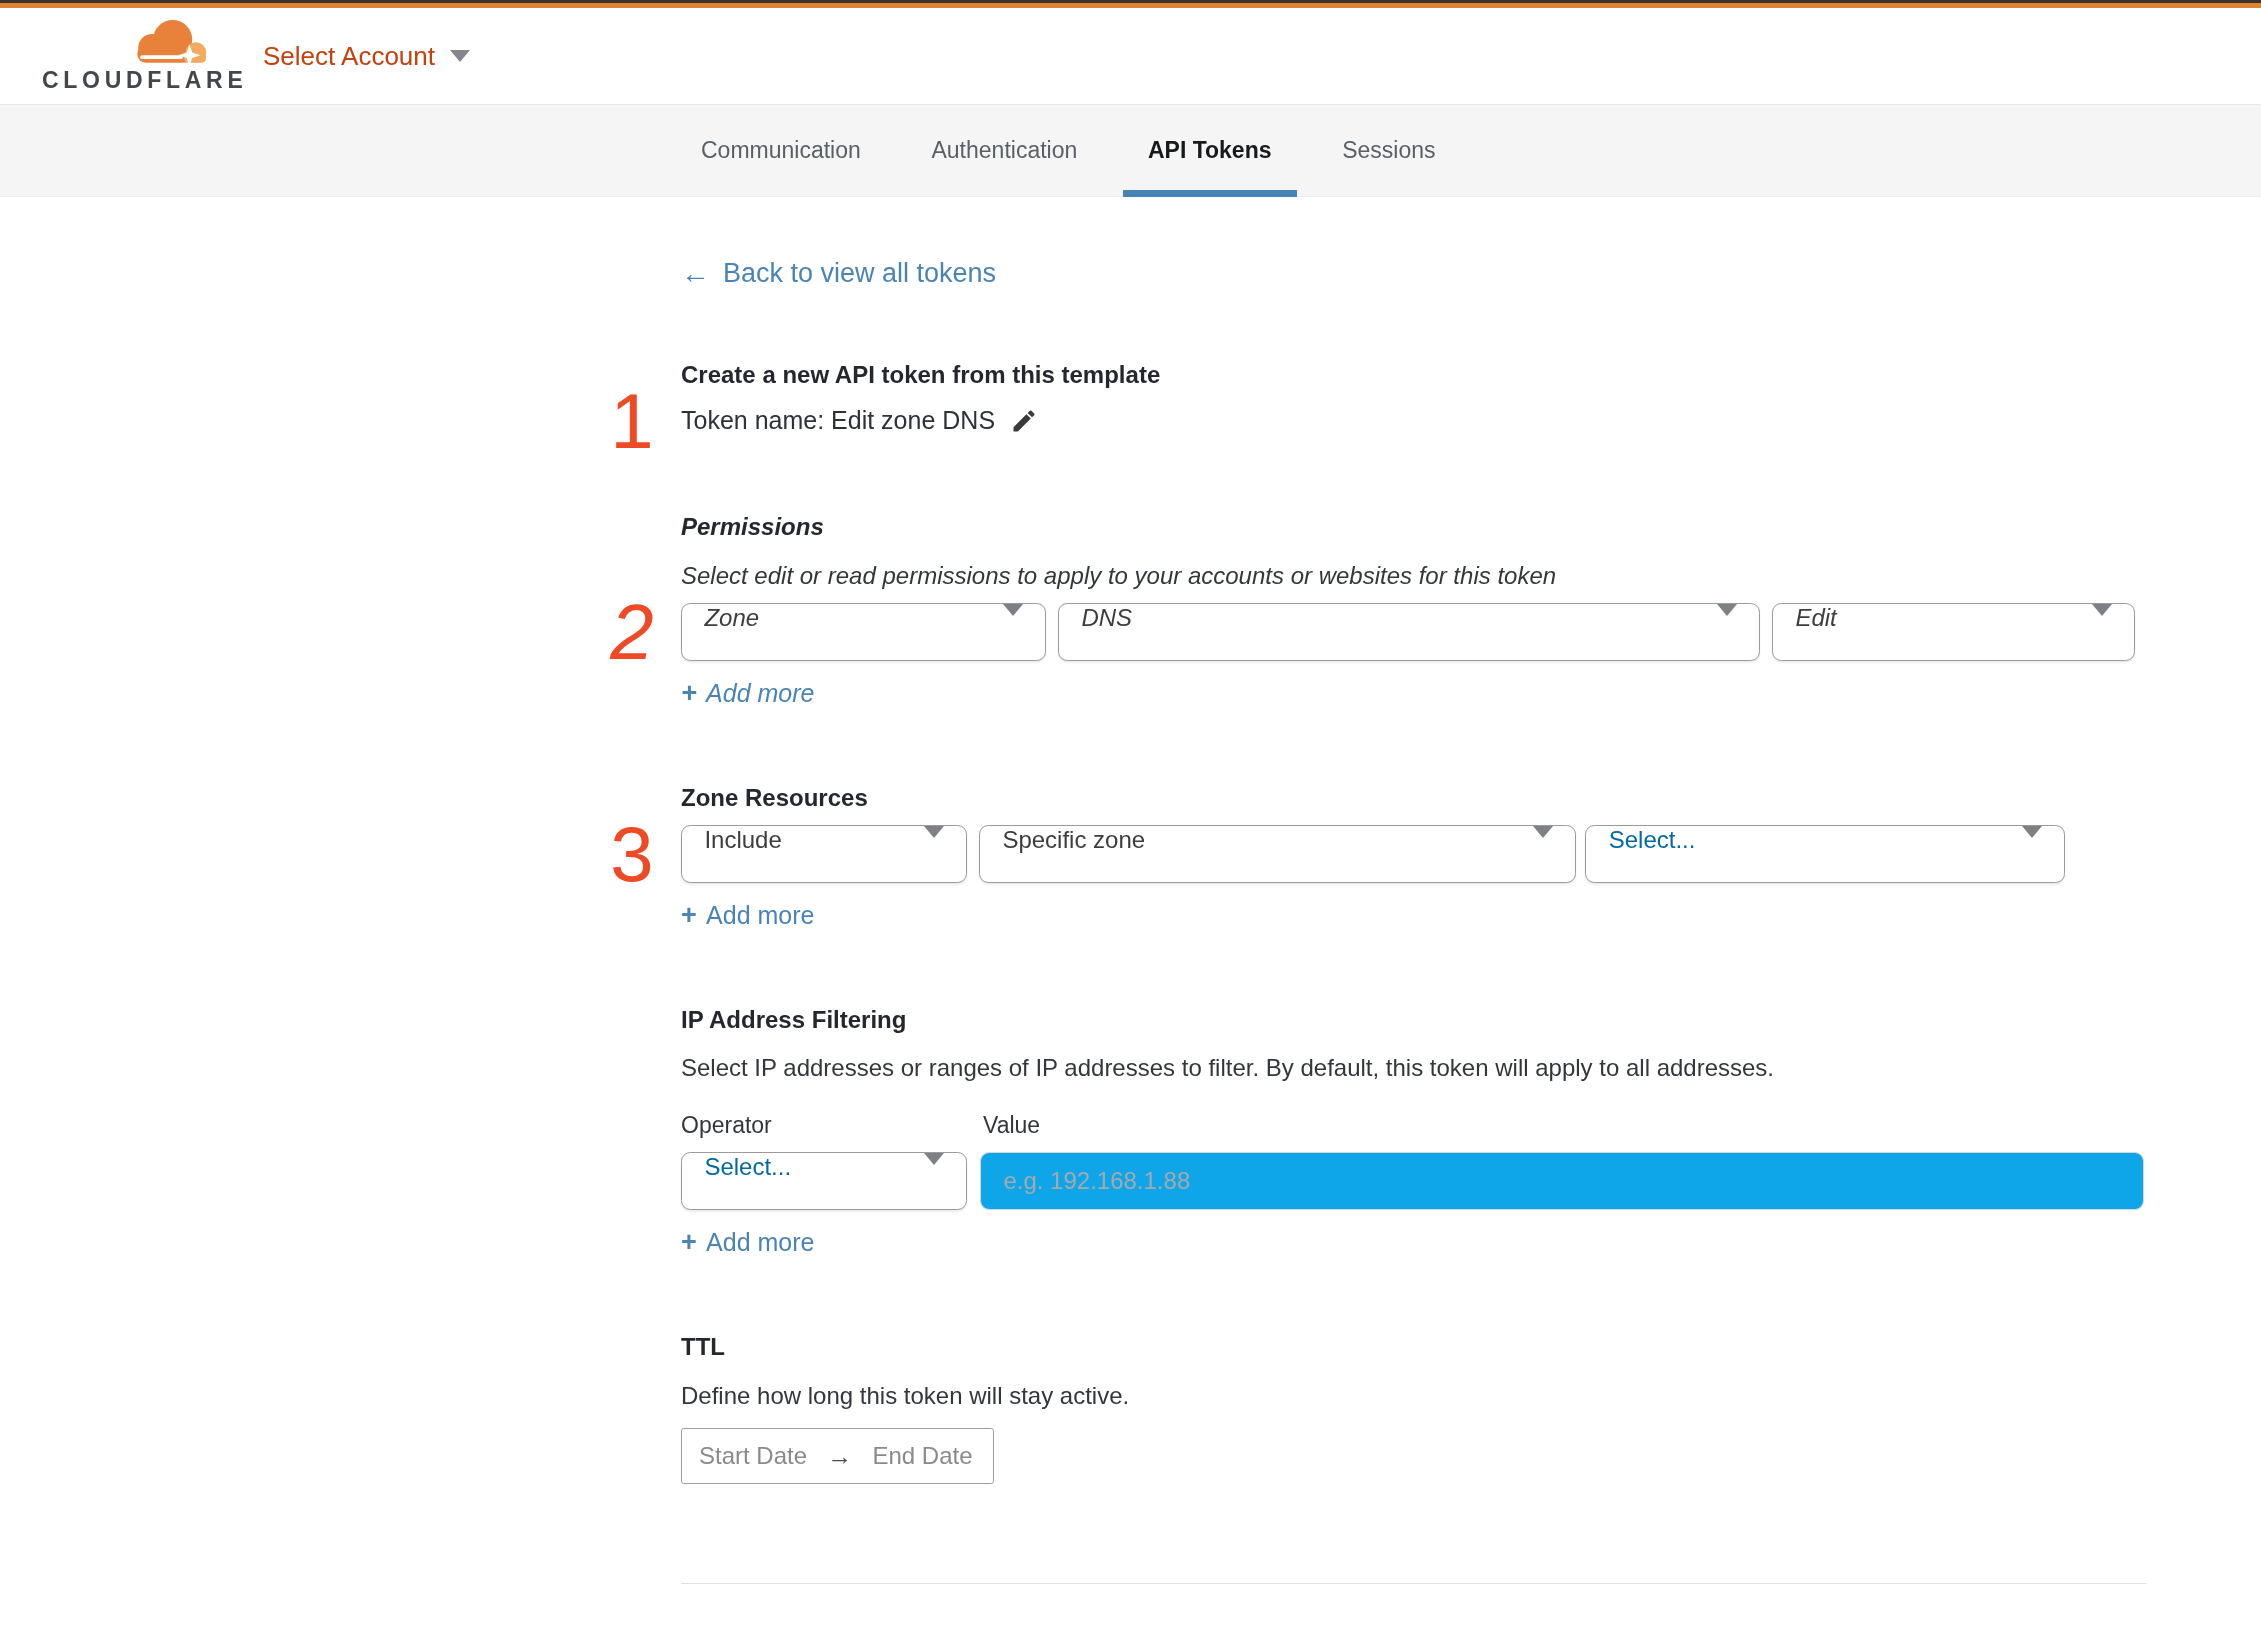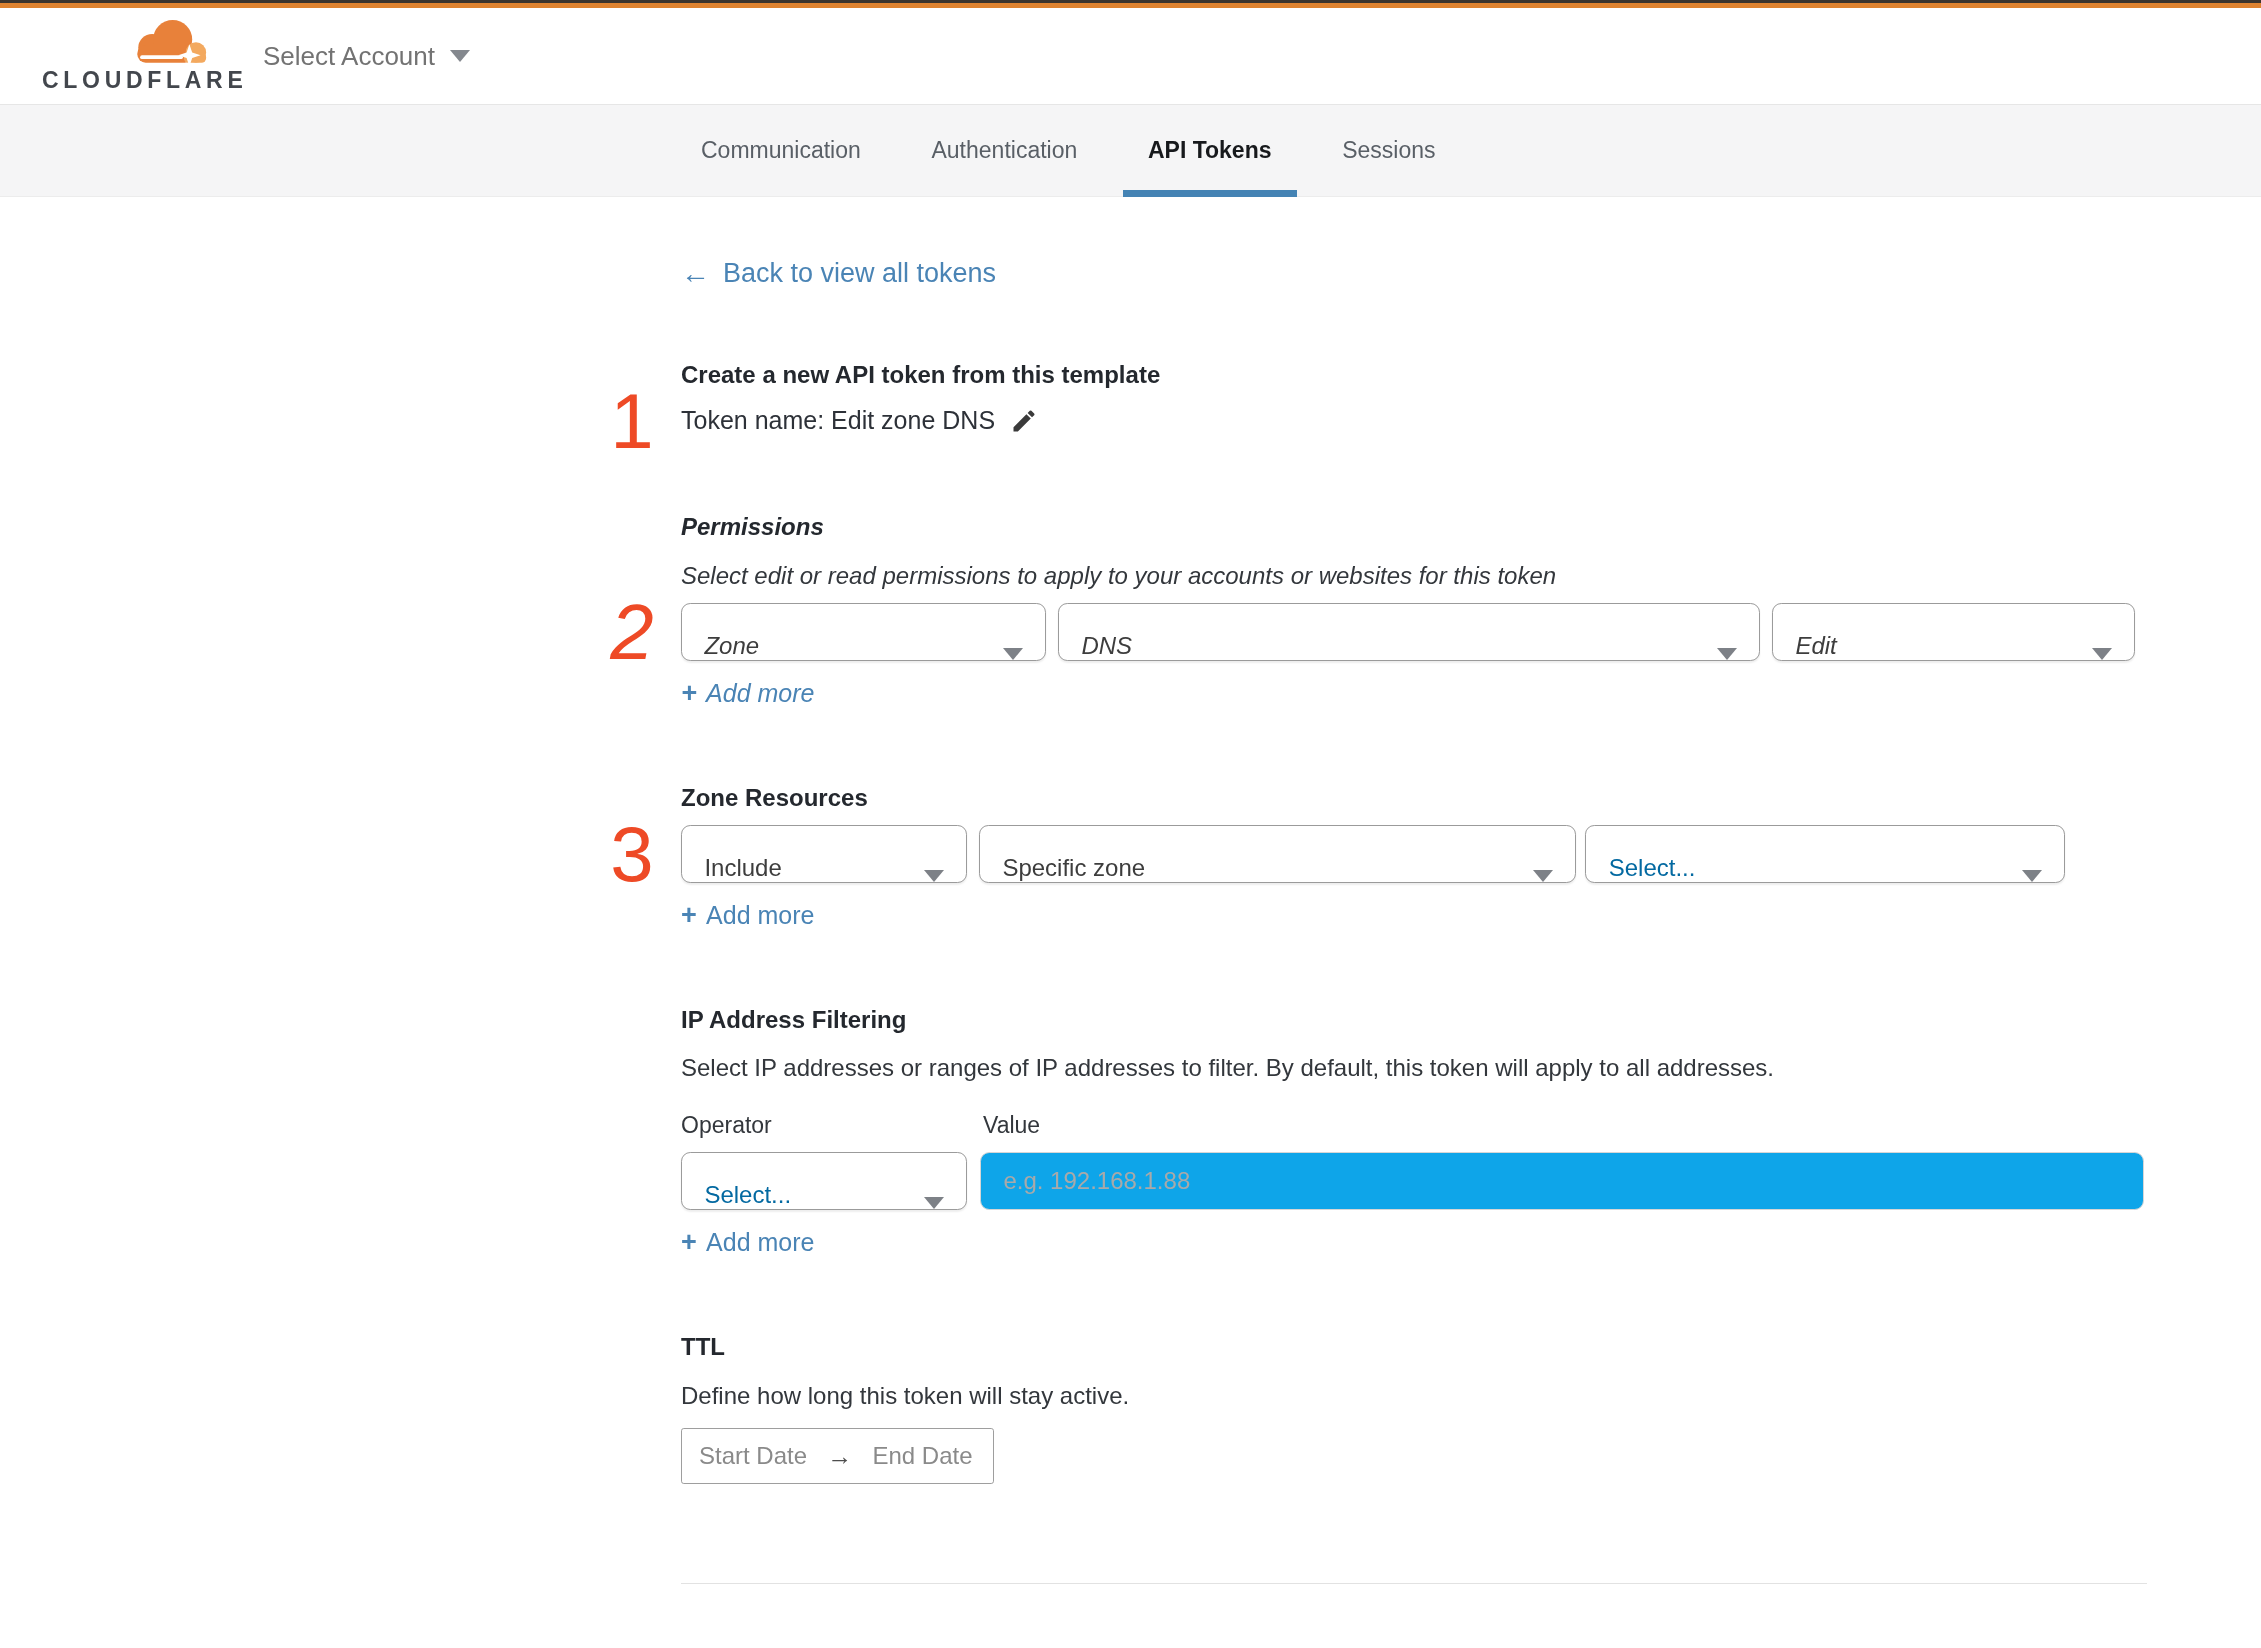--- a/index.html
+++ b/index.html
@@ -10,21 +10,21 @@
   .window-edge { height:2.8px; background:#3b342e; }
   .brandbar    { height:5.6px; background:#de8331; }
 
   
   .header { height:96px; background:#fff; display:flex; align-items:center; padding-left:26px; }
   .logo { width:179px; position:relative; height:86px; }
   .logo svg { position:absolute; left:89px; top:3.7px; }
   .logo .brand-text { position:absolute; left:16px; bottom:5.6px; font-size:23px; font-weight:800;
                       letter-spacing:4.7px; color:#43474d; }
   .account { display:flex; align-items:center; margin-left:58px; cursor:pointer; }
-  .account .label { font-size:26px; color:#737373; }
+  .account .label { font-size:26px; color:#c2410c; }
   .caret { width:0; height:0; border-left:10.3px solid transparent; border-right:10.3px solid transparent;
            border-top:12px solid #7d8187; }
   .account .caret { margin-left:15px; border-top-color:#84888e; }
 
   
   .tabbar { height:93px; background:#f5f5f6; border-top:0.9px solid #e6e6e6;
             border-bottom:0.9px solid #ececec; display:flex; padding-left:676px;gap:17px; }
   .tab { display:flex; align-items:center; padding:0 25px; margin-right:3.7px; font-size:23px;
          color:#595f66; position:relative; cursor:pointer; white-space:nowrap; }
   .tab.active { color:#17191c; font-weight:700; }
@@ -48,21 +48,21 @@
   .sec-perm { margin-top:78px;font-style:italic; }
   .sec-zres, .sec-ipf, .sec-ttl { margin-top:75px; }
 
   .step-num { position:absolute; left:-73px; top:50%; transform:translateY(-50%);
               width:48px; text-align:center; font-size:78px; line-height:1; color:#ee4a26; }
 
   .ctrl-row { margin-top:13px; display:flex; position:relative; }
 
   
   .sel { height:58px; background:#fff; border:1.9px solid #9b9b9b; border-radius:9.3px;
-         box-shadow:0 1.9px 1.9px rgba(0,0,0,.07); display:flex; align-items:flex-end;
+         box-shadow:0 1.9px 1.9px rgba(0,0,0,.07); display:flex; align-items:flex-start;
          padding:0 22.4px; font-size:24px; color:#3d3d3d; cursor:pointer; }
   .sel .sel-val { flex:1; }
   .sel.placeholder .sel-val { color:#0369a1; }
   .sel .caret { margin-left:11.2px; }
 
   .add-more { margin-top:17px; display:inline-flex; align-items:center; gap:9.3px;
               color:#4a84b5; font-size:25px; cursor:pointer; }
   .add-more .plus { font-weight:700; font-size:27px; }
 
   .field-labels { margin-top:30px; display:flex; font-size:23px; color:#33373c;align-items:center; }

